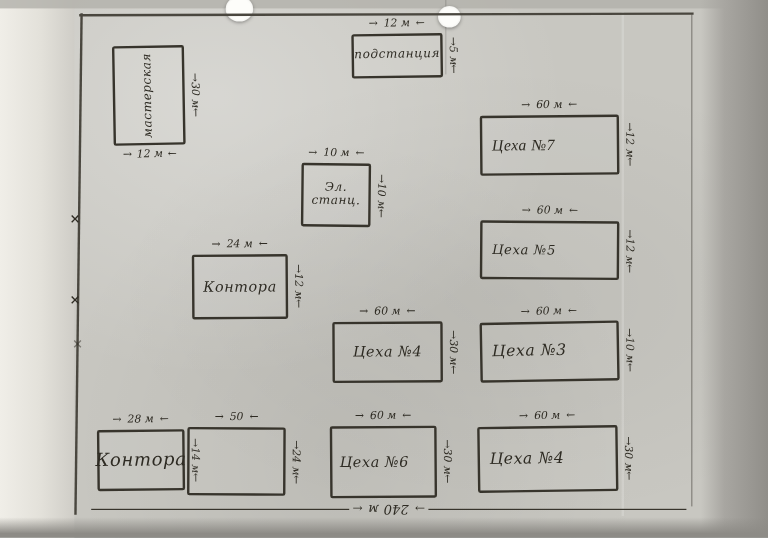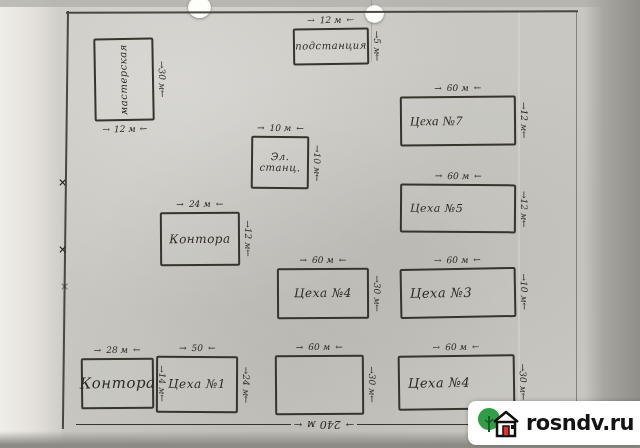--- a/index.html
+++ b/index.html
@@ -130,48 +130,36 @@
   </div>
 
   <div class="bld" style="left:81px;top:358px;width:69px;height:47px;transform:rotate(-.6deg);">
     <span class="dim dim-t">28 м</span>
     <span class="lbl" style="font-size:15px;">Контора</span>
     <span class="dim dim-r">14 м</span>
   </div>
 
   <div class="bld" style="left:156px;top:356px;width:78px;height:53px;transform:rotate(.3deg);">
     <span class="dim dim-t">50</span>
-    <span class="lbl" style="font-size:12px;">Цеха №1</span>
     <span class="dim dim-r">24 м</span>
   </div>
 
   <div class="bld" style="left:275px;top:355px;width:85px;height:56px;transform:rotate(-.4deg);">
     <span class="dim dim-t">60 м</span>
+    <span class="lbl" style="font-size:12px;justify-content:flex-start;padding-left:6px;">Цеха №6</span>
     <span class="dim dim-r">30 м</span>
   </div>
 
   <div class="bld" style="left:398px;top:355px;width:113px;height:51px;transform:rotate(-.8deg);">
     <span class="dim dim-t">60 м</span>
     <span class="lbl" style="font-size:13px;justify-content:flex-start;padding-left:8px;">Цеха №4</span>
     <span class="dim dim-r">30 м</span>
   </div>
 
   <div class="overall">
     <span class="ov-line"></span>
     <span class="ov-arr ov-arr-l"></span>
     <span class="ov-txt">240 м</span>
     <span class="ov-arr ov-arr-r"></span>
     <span class="ov-line"></span>
   </div>
 
-  <div class="watermark">
-    <svg width="44" height="34" viewBox="0 0 44 34">
-      <circle cx="13" cy="13" r="11" fill="#2f9e44"></circle>
-      <path d="M13 10 v16" stroke="#145c24" stroke-width="2" fill="none"></path>
-      <path d="M9 14 l4 3 M17 13 l-4 4" stroke="#145c24" stroke-width="1.5" fill="none"></path>
-      <path d="M18 16 L30 6 L42 16" fill="#ffffff" stroke="#111111" stroke-width="2.5" stroke-linejoin="round"></path>
-      <rect x="21" y="16" width="18" height="14" fill="#ffffff" stroke="#111111" stroke-width="2.5"></rect>
-      <rect x="27" y="20" width="6" height="10" fill="#e03131" stroke="#111111" stroke-width="1.5"></rect>
-      <rect x="35" y="19" width="3" height="4" fill="#111111"></rect>
-    </svg>
-    <span class="wm-text">rosndv.ru</span>
-  </div>
 </div>
 
 </body></html>

